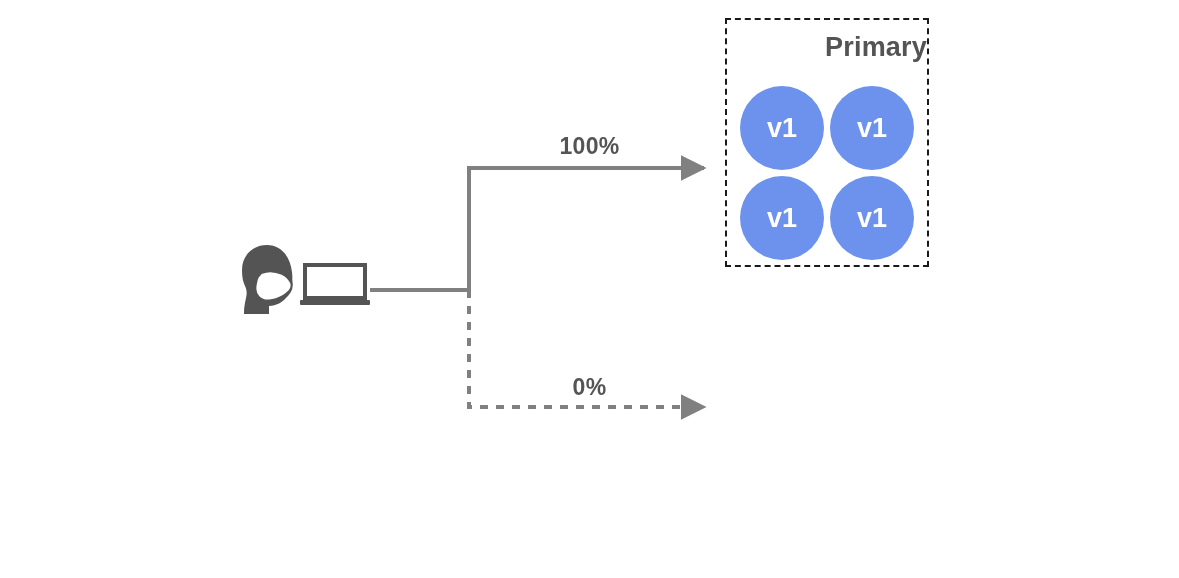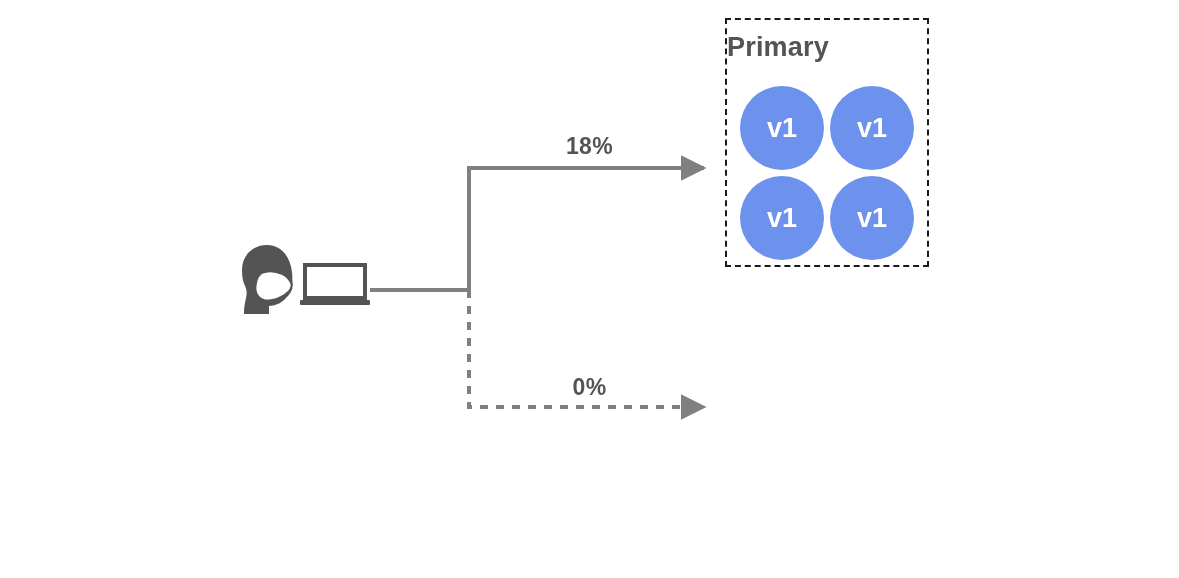--- a/index.html
+++ b/index.html
@@ -92,21 +92,21 @@
   #group-canary {
     left: 725px;
     top: 305px;
     width: 204px;
     height: 249px;
   }
   .group-title {
     position: absolute;
     left: 0;
     width: 100%;
-    text-align: left;
+    text-align: right;
     font-family: "Liberation Sans", sans-serif;
     font-size: 27px;
     font-weight: bold;
     color: #545454;
     letter-spacing: 0.2px;
   }
   #group-primary .group-title { top: 12px; }
   #group-canary  .group-title { top: 12px; }
 
   .pod-grid {
@@ -191,21 +191,21 @@
       </marker>
     </defs>
 
     <path d="M 370 290 L 469 290" fill="none" stroke="#808080" stroke-width="4"></path>
 
     <path d="M 469 290 L 469 168 L 704 168" fill="none" stroke="#808080" stroke-width="4" stroke-linejoin="miter" marker-end="url(#arrowSolid)"></path>
 
     <path d="M 469 290 L 469 407 L 704 407" fill="none" stroke="#808080" stroke-width="4" stroke-dasharray="8 8" stroke-linejoin="miter" marker-end="url(#arrowDashed)"></path>
   </svg>
 
-  <div class="pct-label" id="label-primary-pct">18%</div>
+  <div class="pct-label" id="label-primary-pct">100%</div>
 
   <div class="pct-label" id="label-canary-pct">0%</div>
 
   <div class="group-box" id="group-primary">
     <div class="group-title">Primary</div>
     <div class="pod-grid" id="primary-pods">
       <div class="pod blue">v1</div>
       <div class="pod blue">v1</div>
       <div class="pod blue">v1</div>
       <div class="pod blue">v1</div>

